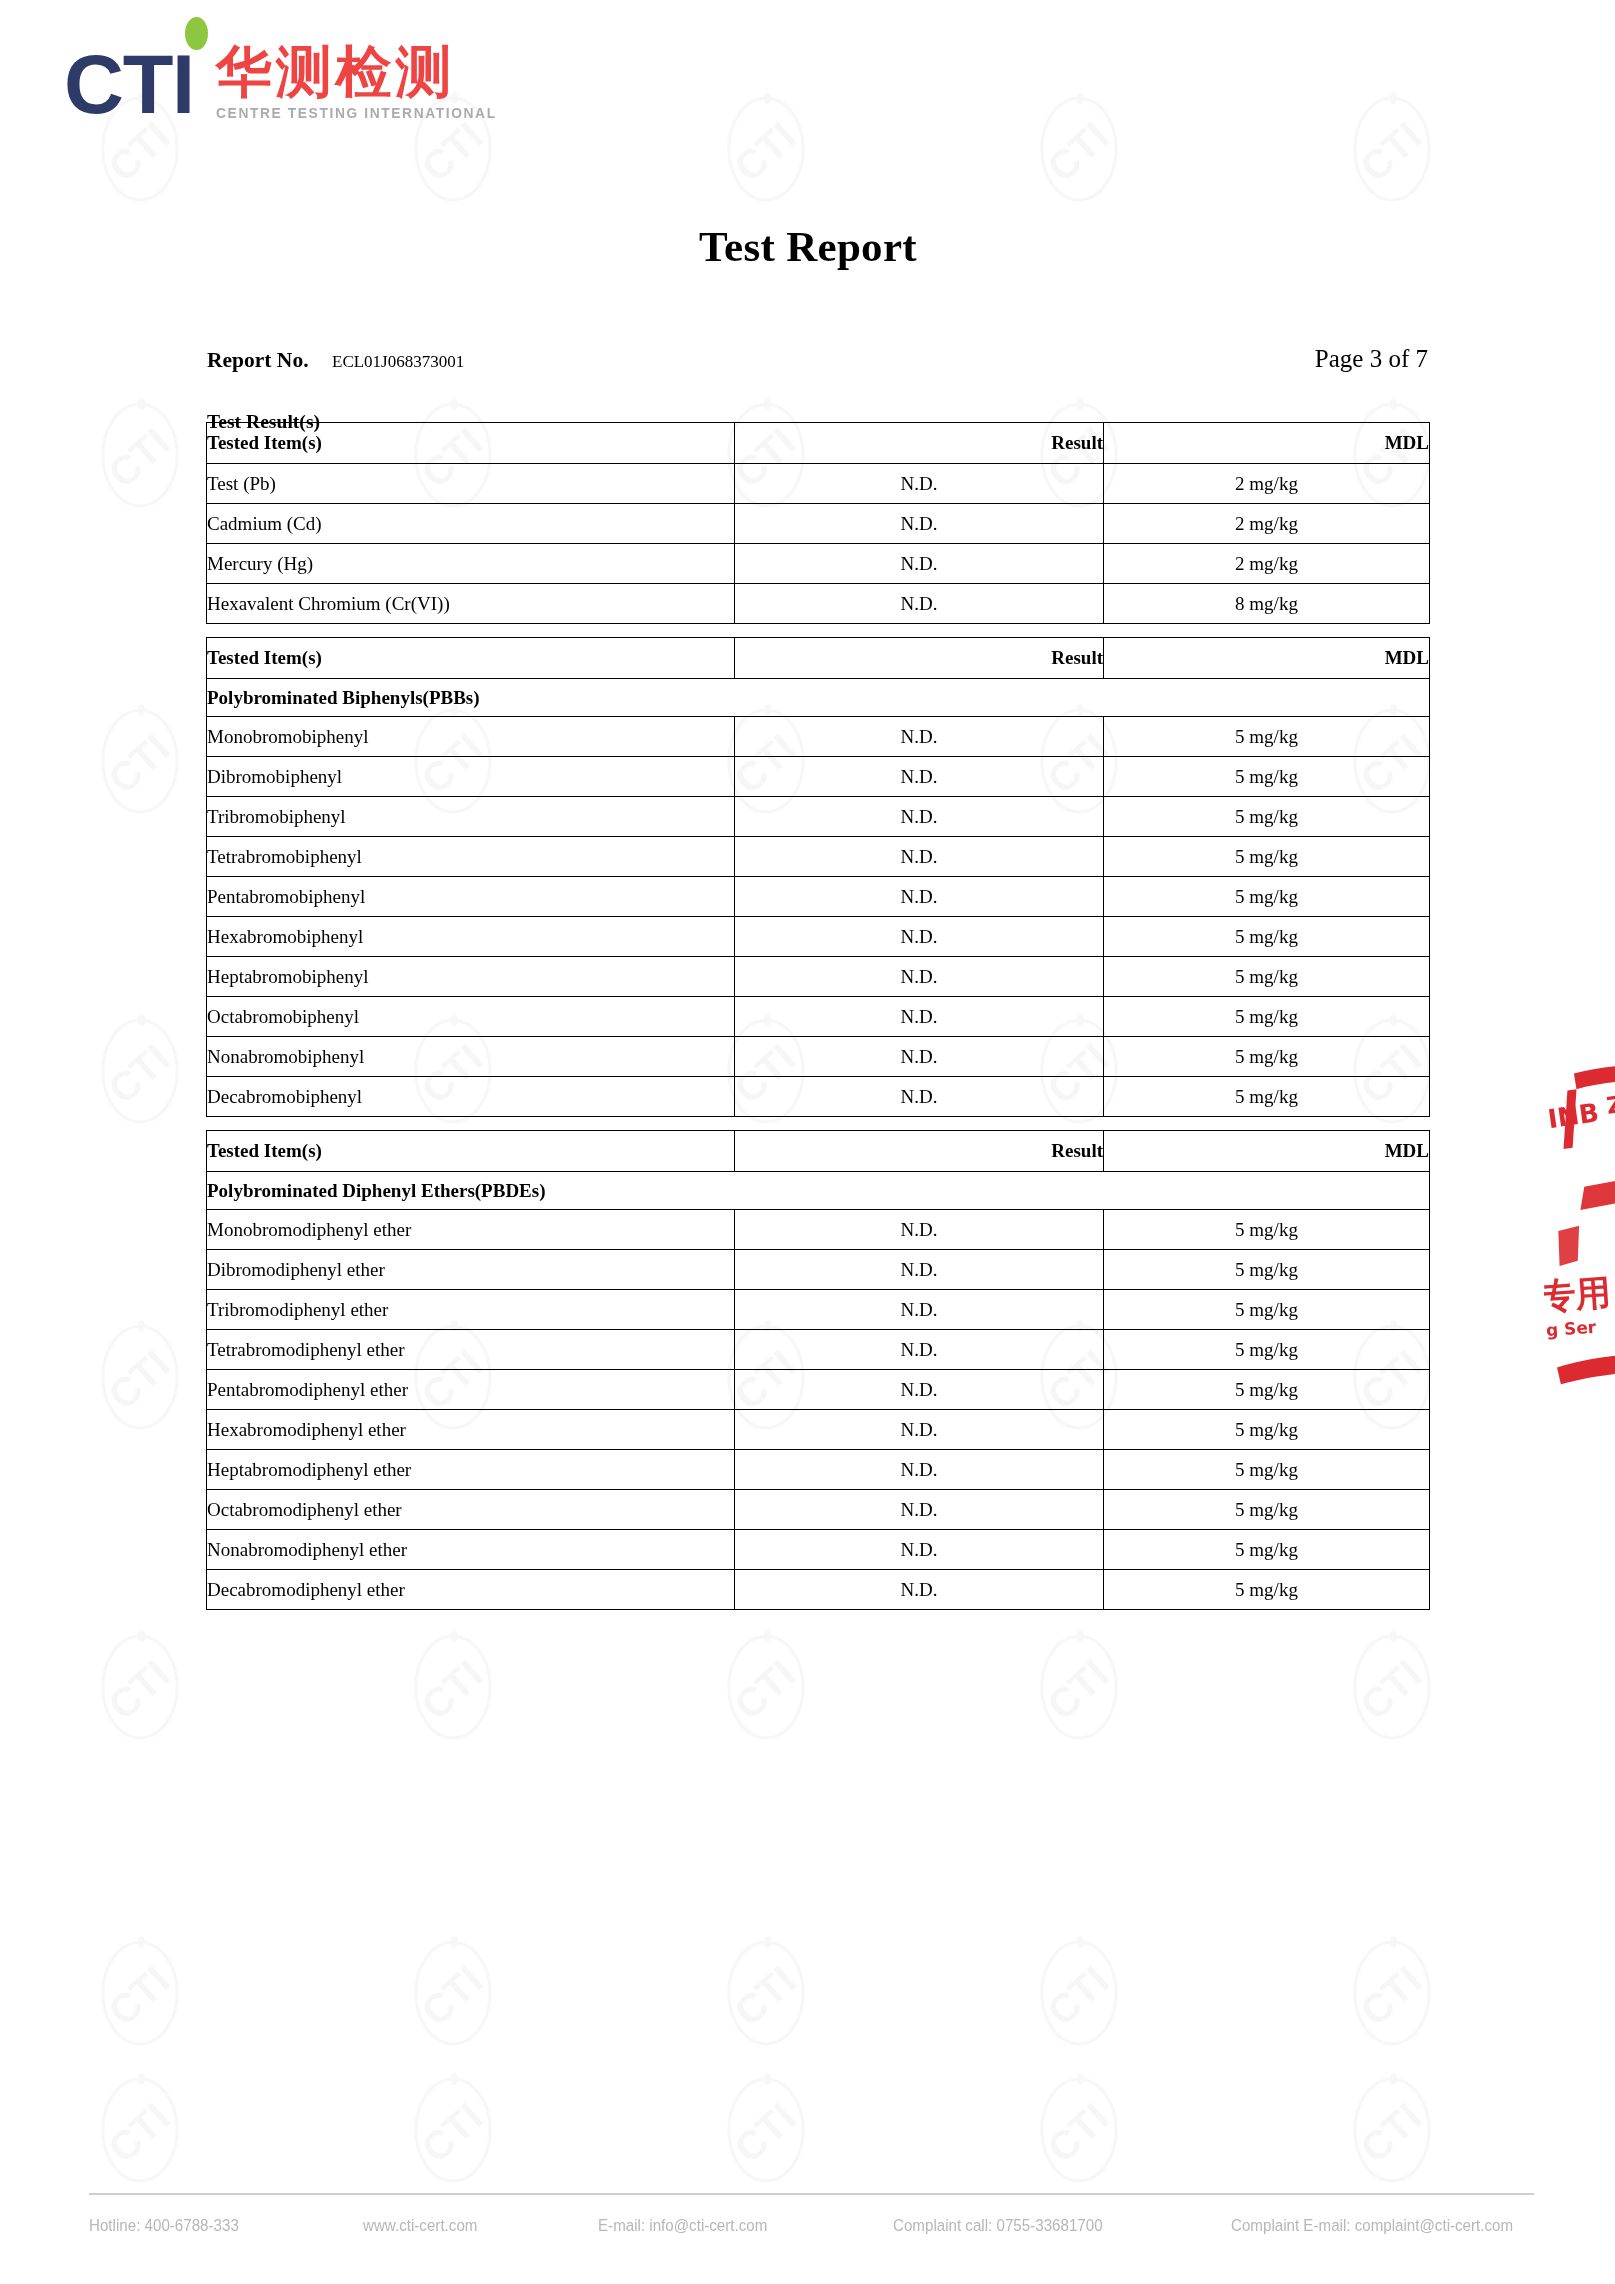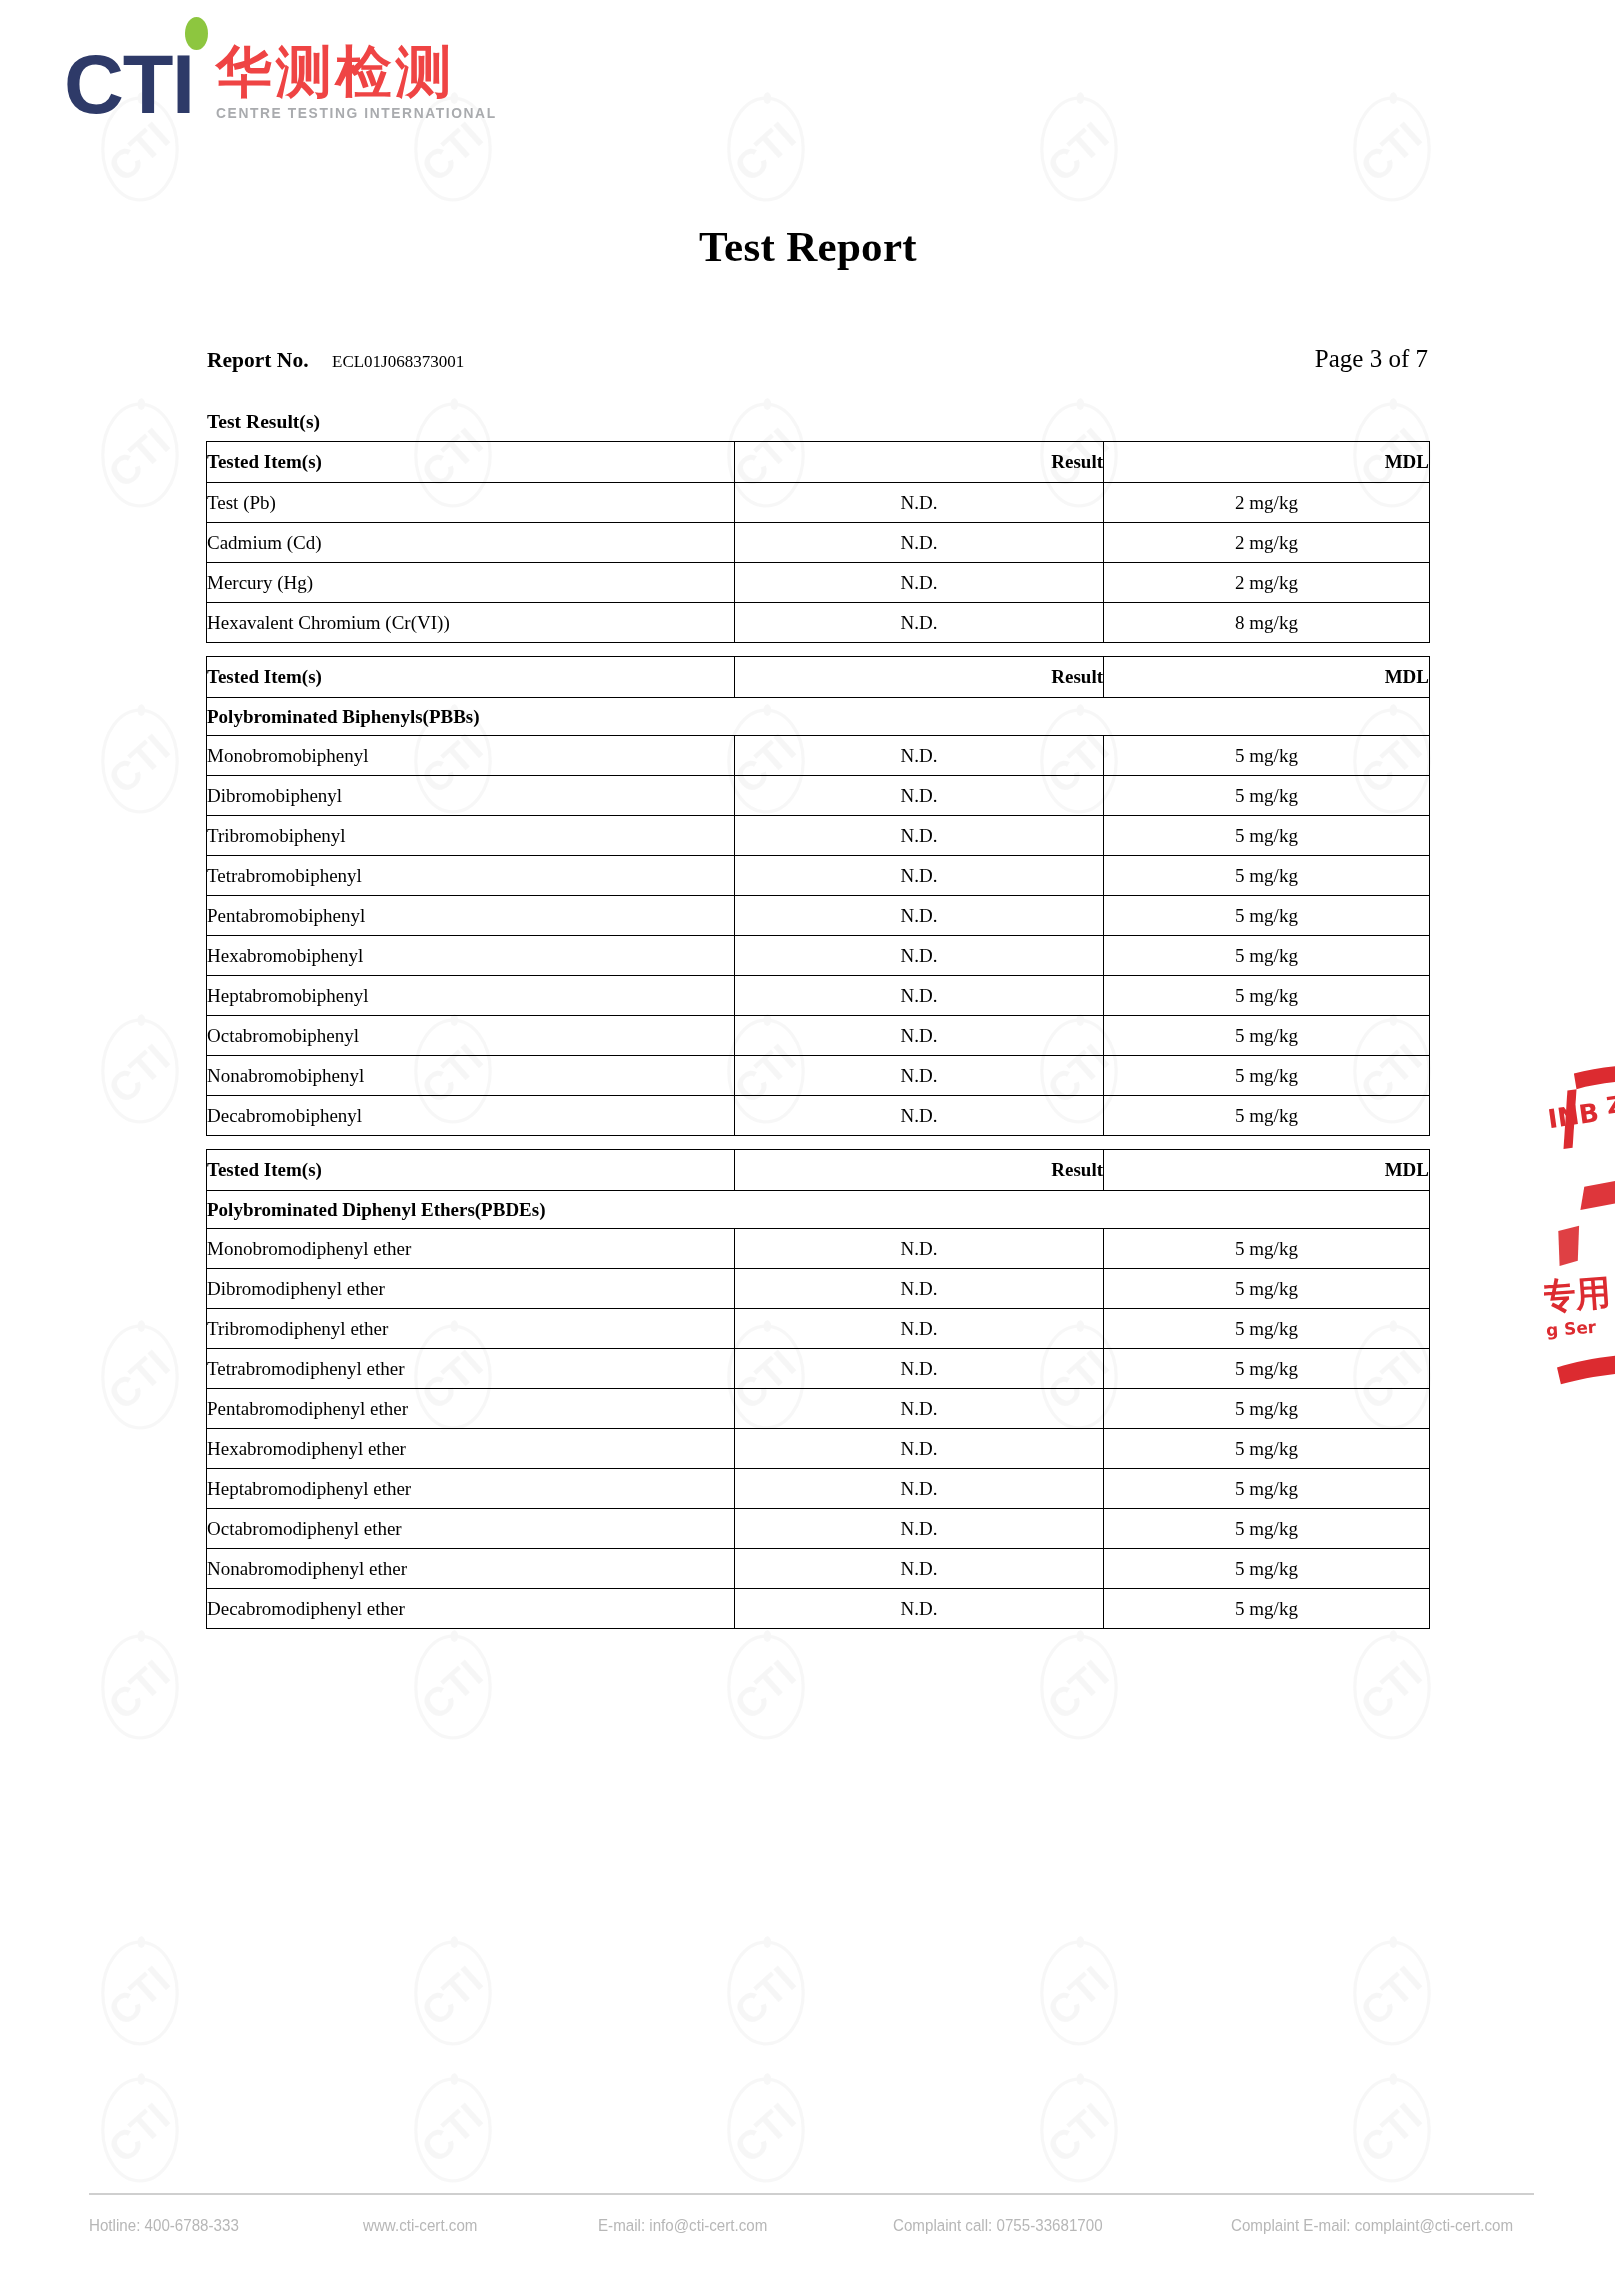--- a/index.html
+++ b/index.html
@@ -127,21 +127,21 @@
     top: 411px;
     font-size: 19.6px;
     font-weight: bold;
     z-index: 3;
   }
 
   
   .tables-wrap {
     position: absolute;
     left: 206px;
-    top: 441px;
+    top: 422px;
     width: 1223px;
     z-index: 2;
   }
   table.rep {
     width: 100%;
     border-collapse: collapse;
     table-layout: fixed;
     margin-bottom: 13px;
     background: transparent;
   }

